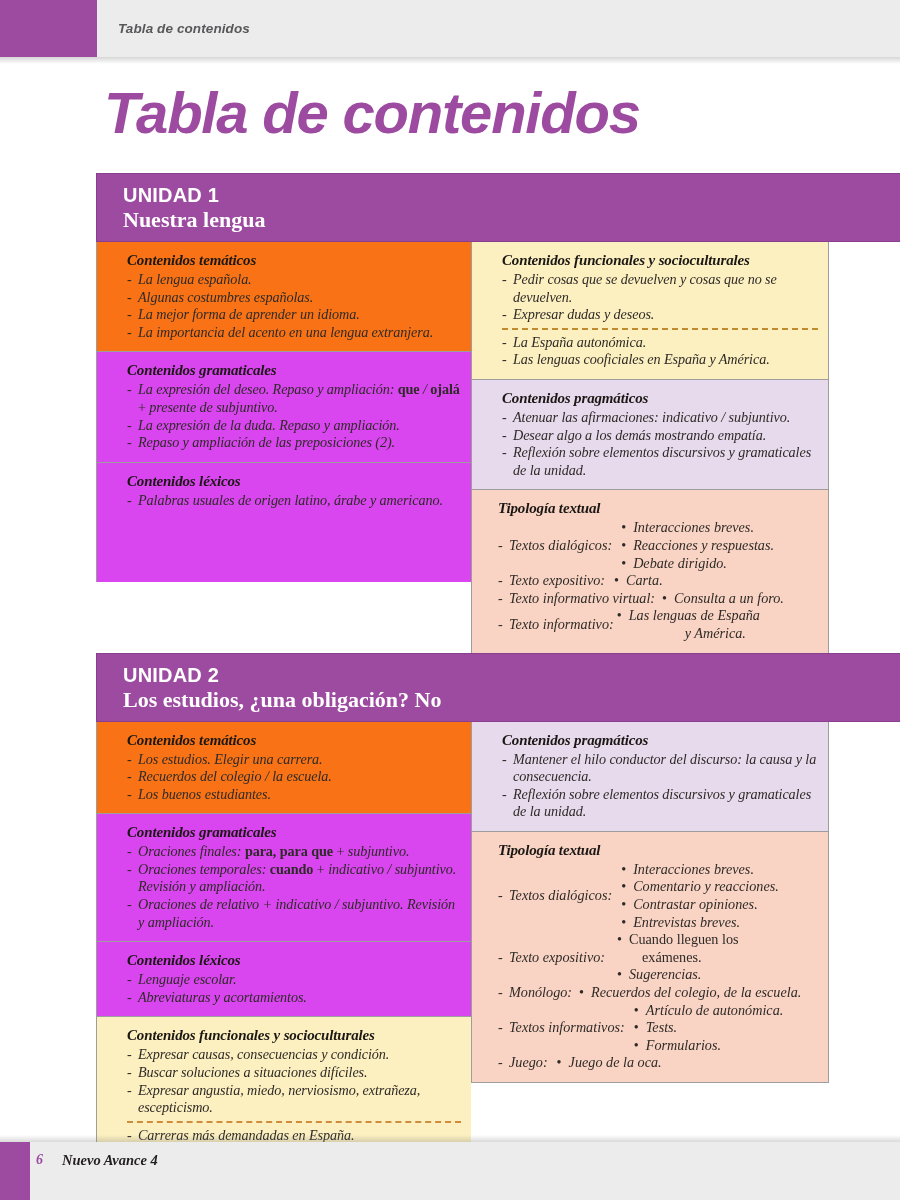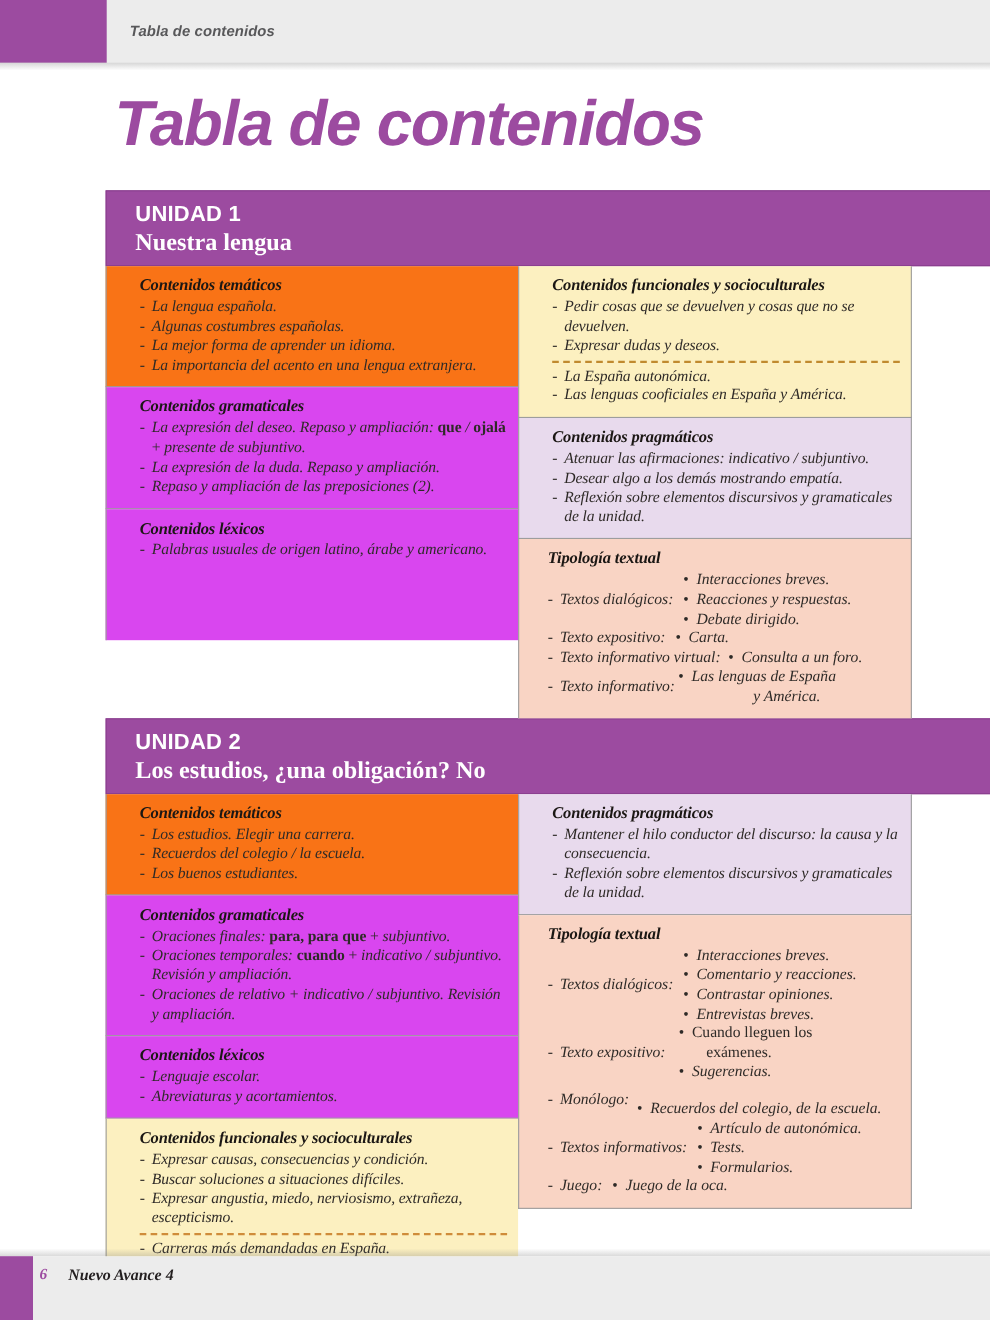--- a/index.html
+++ b/index.html
@@ -292,21 +292,21 @@
         </div>
         <div class="typ-row">
           <div class="typ-lab">Texto expositivo:</div>
           <div class="typ-items" style="padding-left:11px;">
             <div class="bullet"><span class="plain">Cuando lleguen los</span><span class="ind" style="padding-left:13px;"><span class="plain">exámenes.</span></span></div>
             <div class="bullet">Sugerencias.</div>
           </div>
         </div>
         <div class="typ-row">
           <div class="typ-lab">Monólogo:</div>
-          <div class="typ-items" style="padding-left:6px;margin-top:16px;">
+          <div class="typ-items" style="padding-left:6px;">
             <div class="bullet">Recuerdos del colegio, de la escuela.</div>
           </div>
         </div>
         <div class="typ-row">
           <div class="typ-lab">Textos informativos:</div>
           <div class="typ-items" style="padding-left:8px;">
             <div class="bullet">Artículo de autonómica.</div>
             <div class="bullet">Tests.</div>
             <div class="bullet">Formularios.</div>
           </div>

